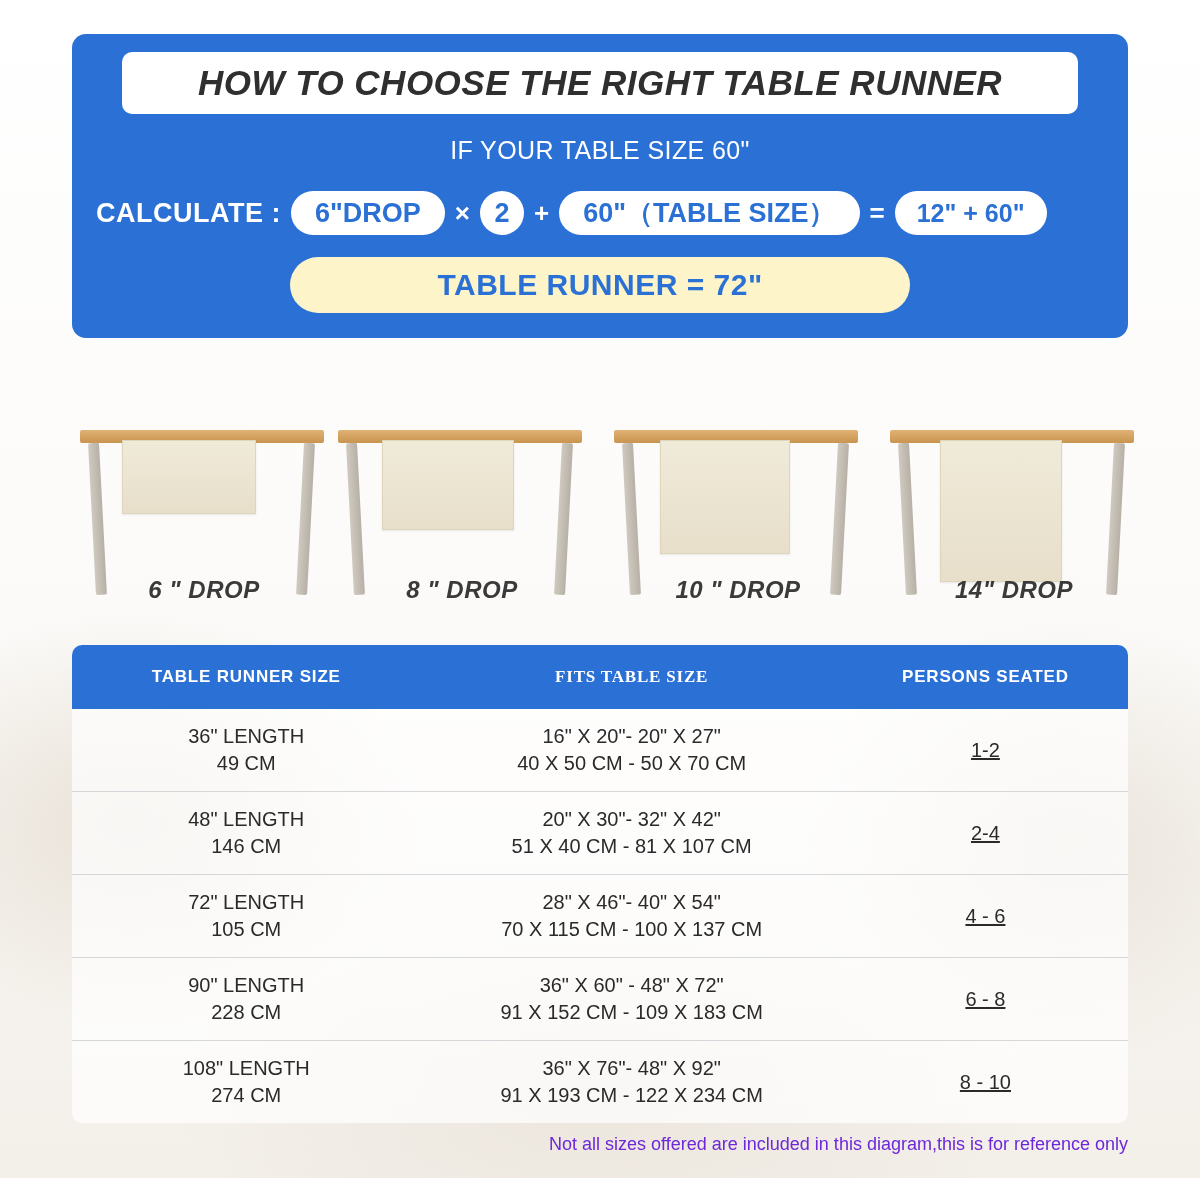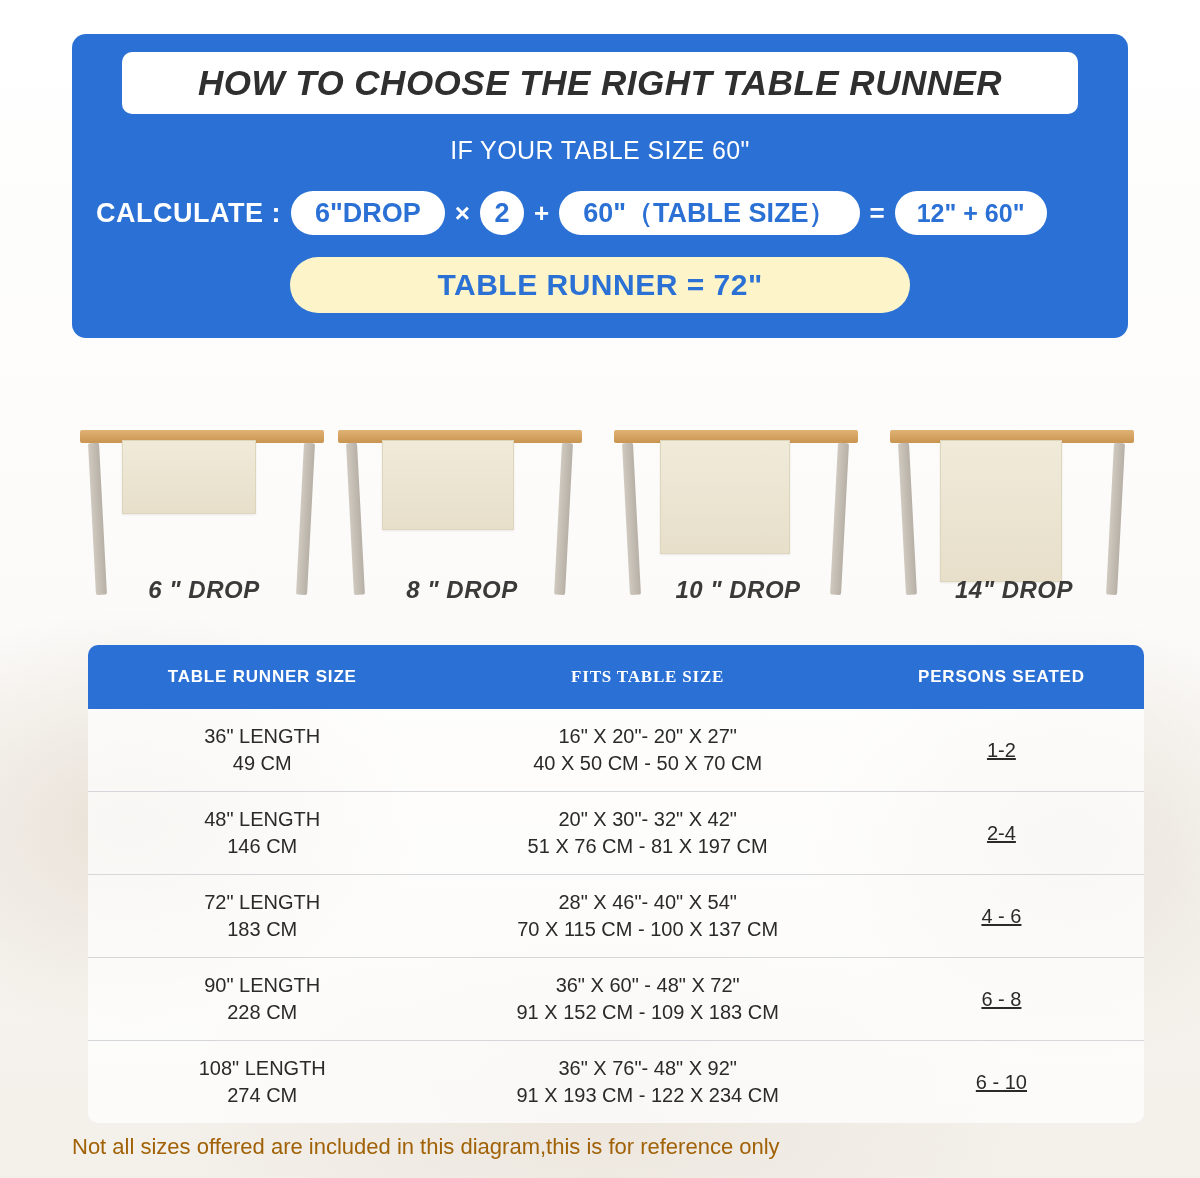--- a/index.html
+++ b/index.html
@@ -154,21 +154,20 @@
 
   
   .size-table {
     position: absolute;
     left: 72px; top: 645px;
     width: 1056px;
     border-collapse: collapse;
     background: rgba(255,255,255,0.72);
     border-radius: 10px;
     overflow: hidden;
-    margin-left: 16px;
   }
   .size-table thead th {
     background: #2b70d4;
     color: #ffffff;
     font-size: 17px;
     font-weight: bold;
     letter-spacing: 0.8px;
     padding: 22px 8px;
     text-align: center;
   }
@@ -185,23 +184,23 @@
   .col-fits { width: 40%; font-family: Liberation Serif, serif; }
   .col-persons { width: 27%; }
   .cell-line1 { display: block; }
   .cell-line2 { display: block; }
   .persons { font-size: 21px; text-decoration: underline; }
 
   .footnote {
     position: absolute;
     left: 72px; top: 1134px;
     width: 1056px;
-    text-align: left;
-    font-size: 22px;
-    color: #a16207;
+    text-align: right;
+    font-size: 18px;
+    color: #6d28d9;
   }
 </style>
 </head>
 <body>
 
 <div class="bg-wash"></div>
 
 <div class="page">
 
   <div class="calc-panel">
@@ -283,28 +282,28 @@
         </td>
         <td class="persons">1-2</td>
       </tr>
       <tr>
         <td>
           <span class="cell-line1">48" LENGTH</span>
           <span class="cell-line2">146 CM</span>
         </td>
         <td>
           <span class="cell-line1">20" X 30"- 32" X 42"</span>
-          <span class="cell-line2">51 X 76 CM - 81 X 197 CM</span>
+          <span class="cell-line2">51 X 40 CM - 81 X 107 CM</span>
         </td>
         <td class="persons">2-4</td>
       </tr>
       <tr>
         <td>
           <span class="cell-line1">72" LENGTH</span>
-          <span class="cell-line2">183 CM</span>
+          <span class="cell-line2">105 CM</span>
         </td>
         <td>
           <span class="cell-line1">28" X 46"- 40" X 54"</span>
           <span class="cell-line2">70 X 115 CM - 100 X 137 CM</span>
         </td>
         <td class="persons">4 - 6</td>
       </tr>
       <tr>
         <td>
           <span class="cell-line1">90" LENGTH</span>
@@ -318,20 +317,20 @@
       </tr>
       <tr>
         <td>
           <span class="cell-line1">108" LENGTH</span>
           <span class="cell-line2">274 CM</span>
         </td>
         <td>
           <span class="cell-line1">36" X 76"- 48" X 92"</span>
           <span class="cell-line2">91 X 193 CM - 122 X 234 CM</span>
         </td>
-        <td class="persons">6 - 10</td>
+        <td class="persons">8 - 10</td>
       </tr>
     </tbody>
   </table>
 
   <div class="footnote">Not all sizes offered are included in this diagram,this is for reference only</div>
 
 </div>
 
 </body></html>

